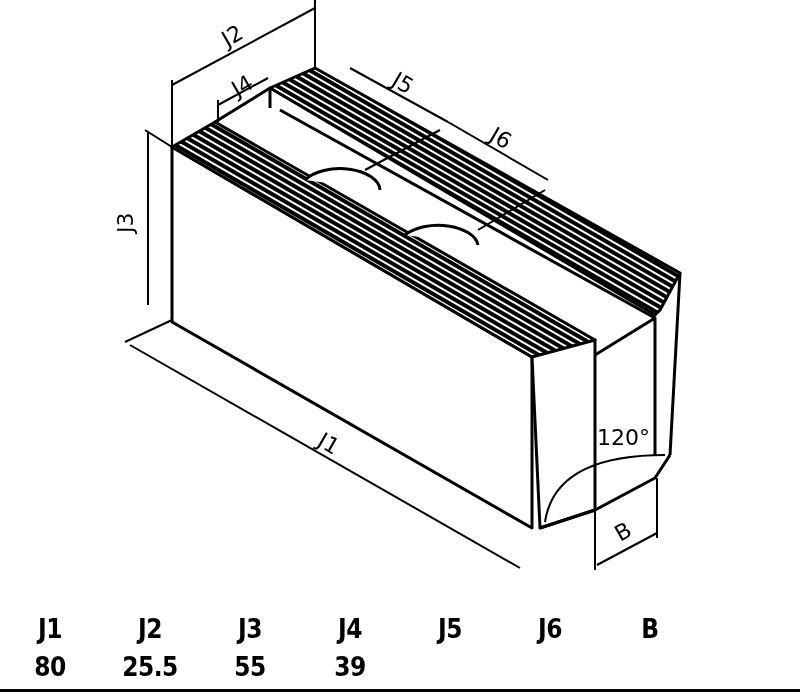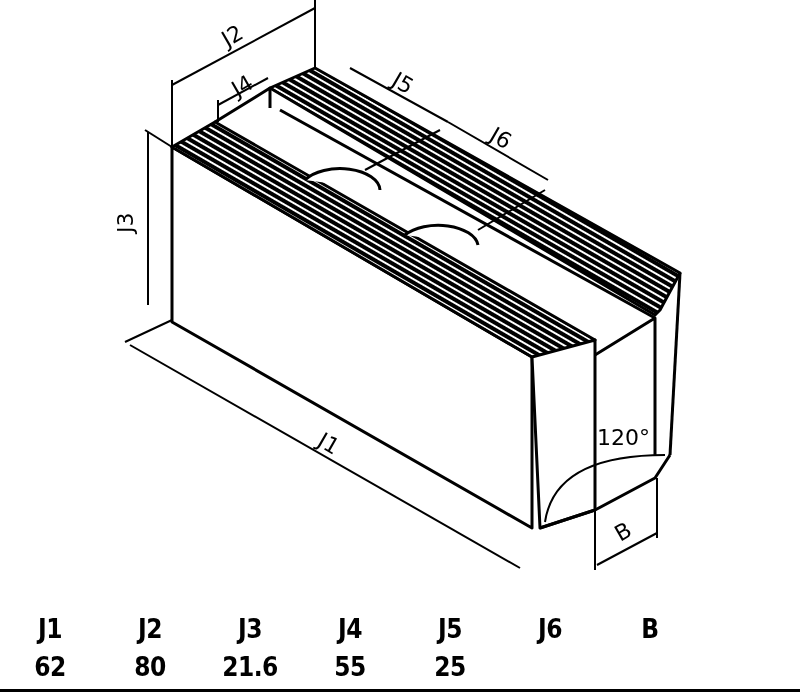--- a/index.html
+++ b/index.html
@@ -86,20 +86,19 @@
   <div class="row hdr">
     <div class="cell">J1</div>
     <div class="cell">J2</div>
     <div class="cell">J3</div>
     <div class="cell">J4</div>
     <div class="cell">J5</div>
     <div class="cell">J6</div>
     <div class="cell">B</div>
   </div>
   <div class="row val">
-    <div class="cell">62</div>
     <div class="cell">80</div>
-    <div class="cell">21.6</div>
+    <div class="cell">25.5</div>
     <div class="cell">55</div>
-    <div class="cell">25</div>
+    <div class="cell">39</div>
   </div>
 </div>
 <div id="bottom-rule"></div>
 
 </body></html>

